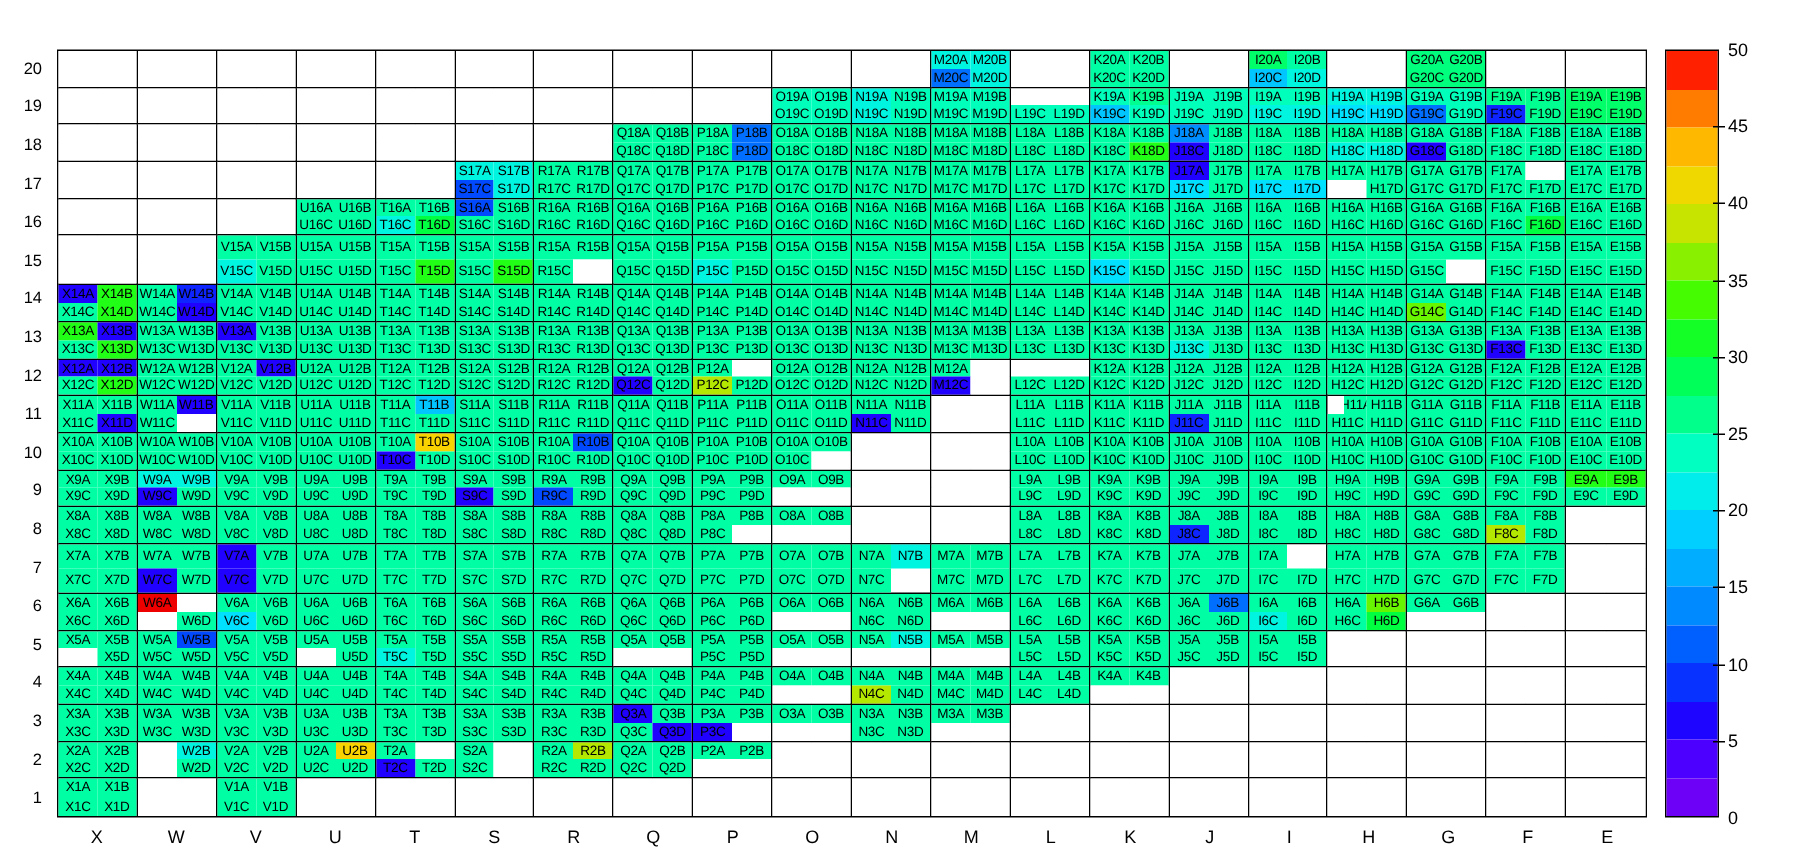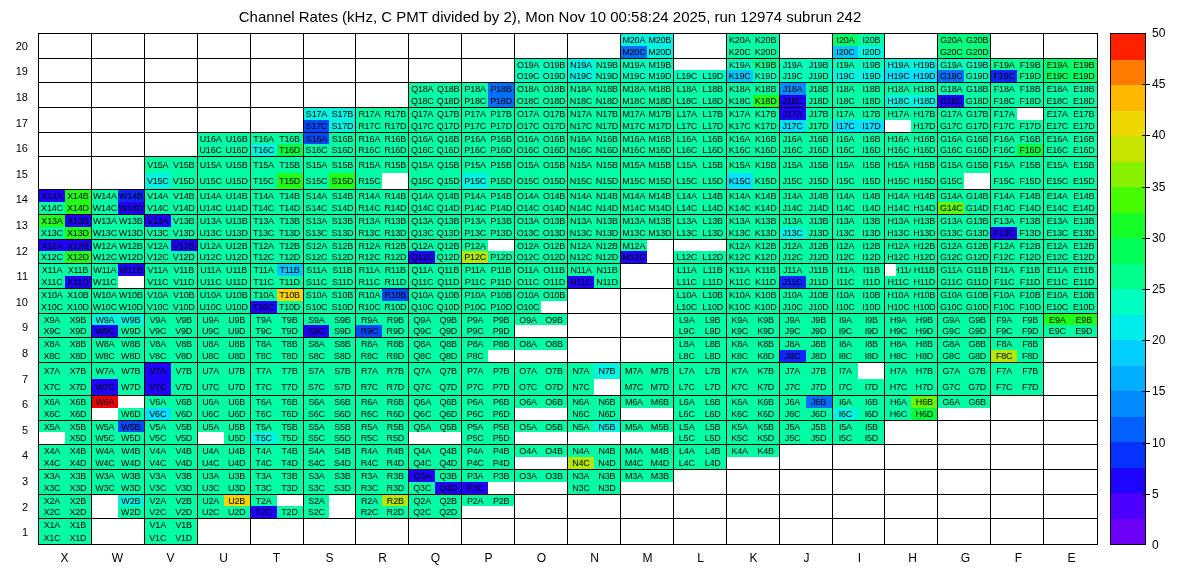--- a/index.html
+++ b/index.html
@@ -47,21 +47,20 @@
   #cbarticks div{position:absolute;left:6px;transform:translateY(-50%);
                  font-size:12px;color:#000;}
   #cbarticks div b{position:absolute;left:-10px;top:50%;width:8px;height:1px;
                    background:#000;font-size:0;}
 </style>
 </head>
 <body>
 
 <div id="root">
 
-  <div id="title">Channel Rates (kHz, C PMT divided by 2), Mon Nov 10 00:58:24 2025, run 12974 subrun 242</div>
 
   <div id="yaxis">
       <div>20</div>
       <div>19</div>
       <div>18</div>
       <div>17</div>
       <div>16</div>
       <div>15</div>
       <div>14</div>
       <div>13</div>

